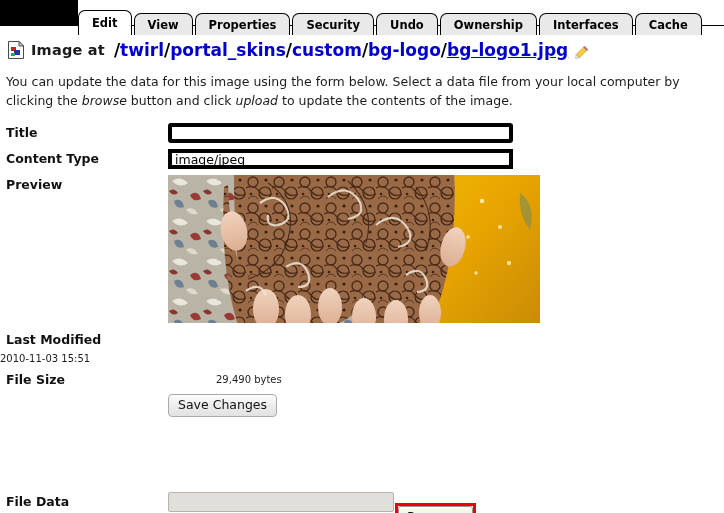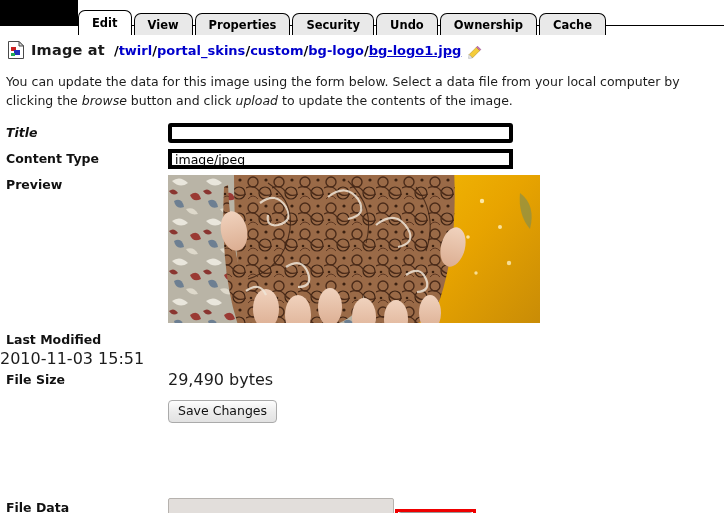--- a/index.html
+++ b/index.html
@@ -84,21 +84,21 @@
   }
   .title-text {
     font-size: 14.5px;
     font-weight: bold;
     color: #1a1a1a;
     letter-spacing: 0.2px;
     font-family: "DejaVu Sans", "Liberation Sans", sans-serif;
   }
   .crumbs {
     margin-left: 9px;
-    font-size: 13px;
+    font-size: 17px;
     font-weight: bold;
     font-family: "DejaVu Sans", "Liberation Sans", sans-serif;
     color: #000000;
     white-space: nowrap;
   }
   .crumbs .seg {
     color: #0000cc;
     text-decoration: none;
     cursor: pointer;
   }
@@ -140,21 +140,21 @@
   .lbl {
     width: 168px;
     padding-left: 6px;
     box-sizing: border-box;
     font-size: 12.5px;
     font-weight: bold;
     color: #111111;
     flex: none;
     line-height: 19px;
   }
-  .lbl.ital { font-style: italic; }
+  .lbl.ital { }
 
   .txtinput {
     width: 345px;
     height: 20px;
     box-sizing: border-box;
     border: 4px solid #000000;
     background: #ffffff;
     font-family: "DejaVu Sans", "Liberation Sans", sans-serif;
     font-size: 12.5px;
     color: #000000;
@@ -167,21 +167,21 @@
     width: 372px;
     height: 148px;
     border: 0;
     display: block;
     position: relative;
     overflow: hidden;
     background: #8d7a63;
   }
 
   .val {
-    font-size: 16px;
+    font-size: 10px;
     color: #1c1c1c;
     line-height: 19px;
     text-align: right;
   }
 
   .btn {
     font-family: "DejaVu Sans", "Liberation Sans", sans-serif;
     font-size: 12.5px;
     color: #111111;
     background: linear-gradient(#fdfdfd, #ebebeb 55%, #e2e2e2);
@@ -228,20 +228,21 @@
 
 <div class="tabbar">
   <div class="tabbar-blackfill"></div>
   <div class="tabs">
     <div class="tab active"><span>Edit</span></div>
     <div class="tab"><span>View</span></div>
     <div class="tab"><span>Properties</span></div>
     <div class="tab"><span>Security</span></div>
     <div class="tab"><span>Undo</span></div>
     <div class="tab"><span>Ownership</span></div>
+    <div class="tab"><span>Interfaces</span></div>
     <div class="tab"><span>Cache</span></div>
   </div>
 </div>
 
 <div class="titlebar">
   <span class="doc-icon">
     <svg width="16" height="18" viewBox="0 0 16 18">
       <path d="M0.5 0.5 H11 L15.5 5 V17.5 H0.5 Z" fill="#ffffff" stroke="#4a4a4a" stroke-width="1"></path>
       <path d="M11 0.5 L15.5 5 H11 Z" fill="#d8d8d8" stroke="#4a4a4a" stroke-width="1"></path>
       <rect x="3" y="6" width="5" height="4" fill="#cc2222"></rect>
@@ -350,21 +351,21 @@
         </g>
       </svg>
     </div>
   </div>
 
   <div class="row" style="margin-top:7px;margin-bottom:2px;flex-direction:column;">
     <div class="lbl">Last Modified</div>
     <div class="val">2010-11-03 15:51</div>
   </div>
 
-  <div class="row" style="margin-bottom:11px;">
+  <div class="row" style="margin-bottom:5px;gap:48px;">
     <div class="lbl">File Size</div>
     <div class="val">29,490 bytes</div>
   </div>
 
   <div class="row">
     <div class="lbl"></div>
     <button class="btn">Save Changes</button>
   </div>
 
   <div class="spacer-lg"></div>

